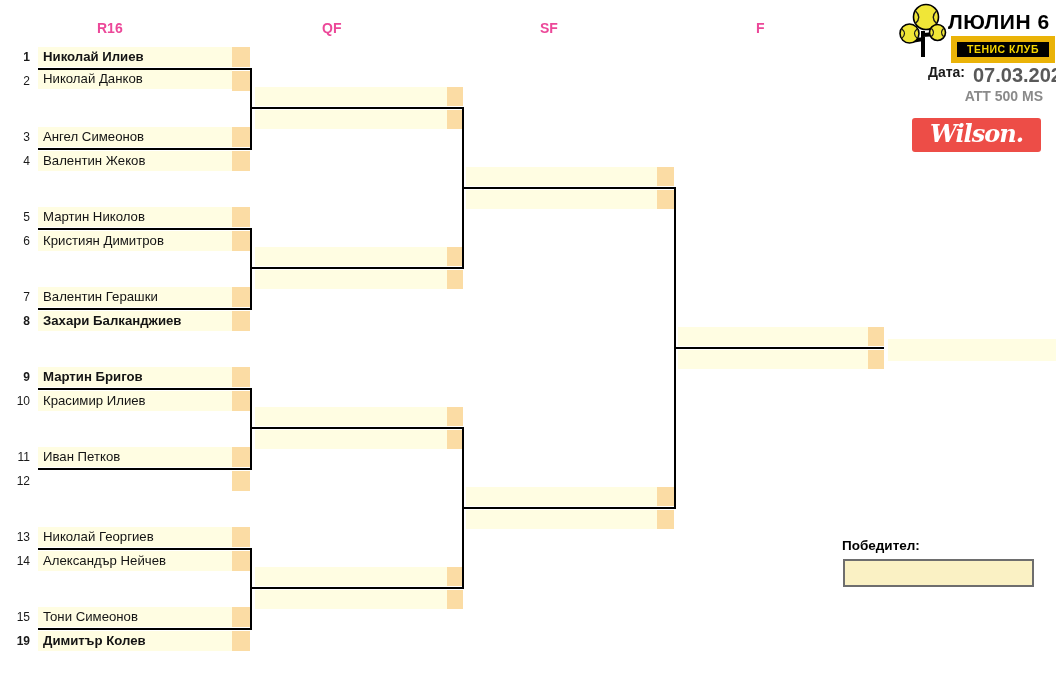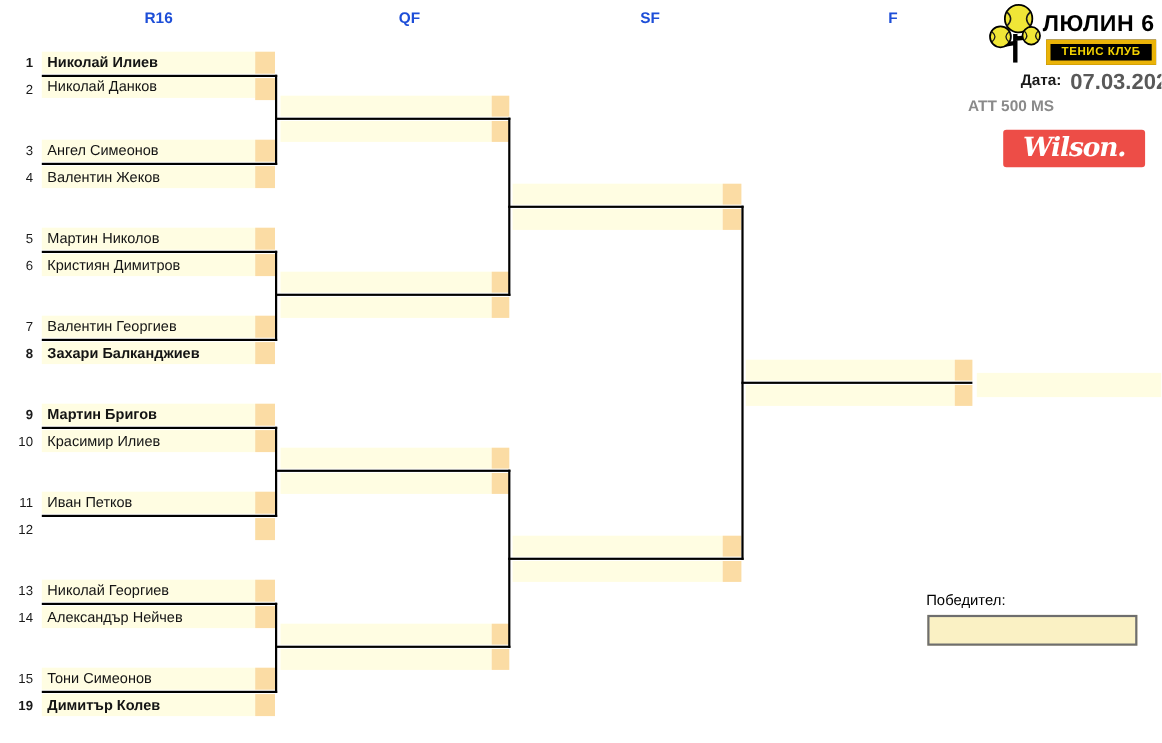--- a/index.html
+++ b/index.html
@@ -1,42 +1,42 @@
 <!DOCTYPE html>
 <html><head>
 <meta charset="utf-8">
 <style>
   html,body{margin:0;padding:0;background:#fff;}
   .stage{position:relative;width:1056px;height:675px;background:#ffffff;overflow:hidden;
          font-family:"Liberation Sans",sans-serif;color:#111;}
   
-  .colhead{position:absolute;top:8px;width:60px;text-align:right;font-size:14px;font-weight:bold;color:#1d4ed8;}
+  .colhead{position:absolute;top:20px;width:60px;text-align:left;font-size:14px;font-weight:bold;color:#ec4899;}
   
   .num{position:absolute;left:4px;width:26px;height:20px;text-align:right;font-size:12px;line-height:20px;color:#1a1a1a;}
   .ncell{position:absolute;left:38px;width:194px;height:20px;background:#FFFDE2;}
   .nm{display:block;font-size:13.2px;line-height:20px;padding-left:5px;white-space:nowrap;color:#141414;}
   .seed{font-weight:bold;}
   .sbox{position:absolute;left:232px;width:18px;height:20px;background:#FBDCA4;}
   
   .slot{position:absolute;height:19px;background:#FFFDE2;}
   .oscore{position:absolute;height:19px;background:#FBDCA4;}
   
   .hline{position:absolute;height:2px;background:#000;}
   .vline{position:absolute;width:2px;background:#000;}
   
   .clubname{position:absolute;left:948px;top:10px;width:104px;font-size:21px;font-weight:bold;letter-spacing:.5px;color:#000;white-space:nowrap;}
-  .clubsub{position:absolute;left:951px;top:36px;width:92px;height:15px;background:#000;border:4px solid #eab308;
+  .clubsub{position:absolute;left:951px;top:36px;width:92px;height:15px;background:#000;border:6px solid #eab308;
            color:#F5D400;font-size:10.5px;font-weight:bold;text-align:center;line-height:15px;letter-spacing:.5px;}
   .dlabel{position:absolute;left:880px;top:64px;width:85px;text-align:right;font-size:14px;font-weight:bold;color:#1a1a1a;}
   .dvalue{position:absolute;left:973px;top:64px;width:80px;font-size:20px;font-weight:bold;color:#595959;}
-  .cat{position:absolute;left:880px;top:88px;width:163px;text-align:left;font-size:14px;font-weight:bold;color:#8a8a8a;}
+  .cat{position:absolute;left:880px;top:88px;width:163px;text-align:right;font-size:14px;font-weight:bold;color:#8a8a8a;}
   .wilson{position:absolute;left:912px;top:118px;width:129px;height:34px;background:#ED4D47;border-radius:3px;
           color:#fff;text-align:center;line-height:32px;font-family:"DejaVu Serif",serif;
           font-style:italic;font-weight:bold;font-size:24px;letter-spacing:-1px;}
-  .wlabel{position:absolute;left:842px;top:538px;font-size:13.5px;font-weight:normal;color:#000;}
+  .wlabel{position:absolute;left:842px;top:538px;font-size:13.5px;font-weight:bold;color:#000;}
   .wbox{position:absolute;left:843px;top:559px;width:187px;height:24px;background:#FAF1C4;border:2px solid #6e6e6e;}
   .logo{position:absolute;left:899px;top:3px;width:48px;height:54px;}
 </style>
 </head>
 <body>
 
 <div class="stage">
 
   <div class="colhead" style="left:97px">R16</div>
   <div class="colhead" style="left:322px">QF</div>
@@ -74,21 +74,21 @@
   <div class="sbox" style="top:207px"></div>
 
   <div class="num" style="top:231px">6</div>
   <div class="ncell" style="top:231px">
       <span class="nm">Кристиян Димитров</span>
     </div>
   <div class="sbox" style="top:231px"></div>
 
   <div class="num" style="top:287px">7</div>
   <div class="ncell" style="top:287px">
-      <span class="nm">Валентин Георгиев</span>
+      <span class="nm">Валентин Герашки</span>
     </div>
   <div class="sbox" style="top:287px"></div>
 
   <div class="num seed" style="top:311px">8</div>
   <div class="ncell" style="top:311px">
       <span class="nm seed">Захари Балканджиев</span>
     </div>
   <div class="sbox" style="top:311px"></div>
 
   <div class="num seed" style="top:367px">9</div>

